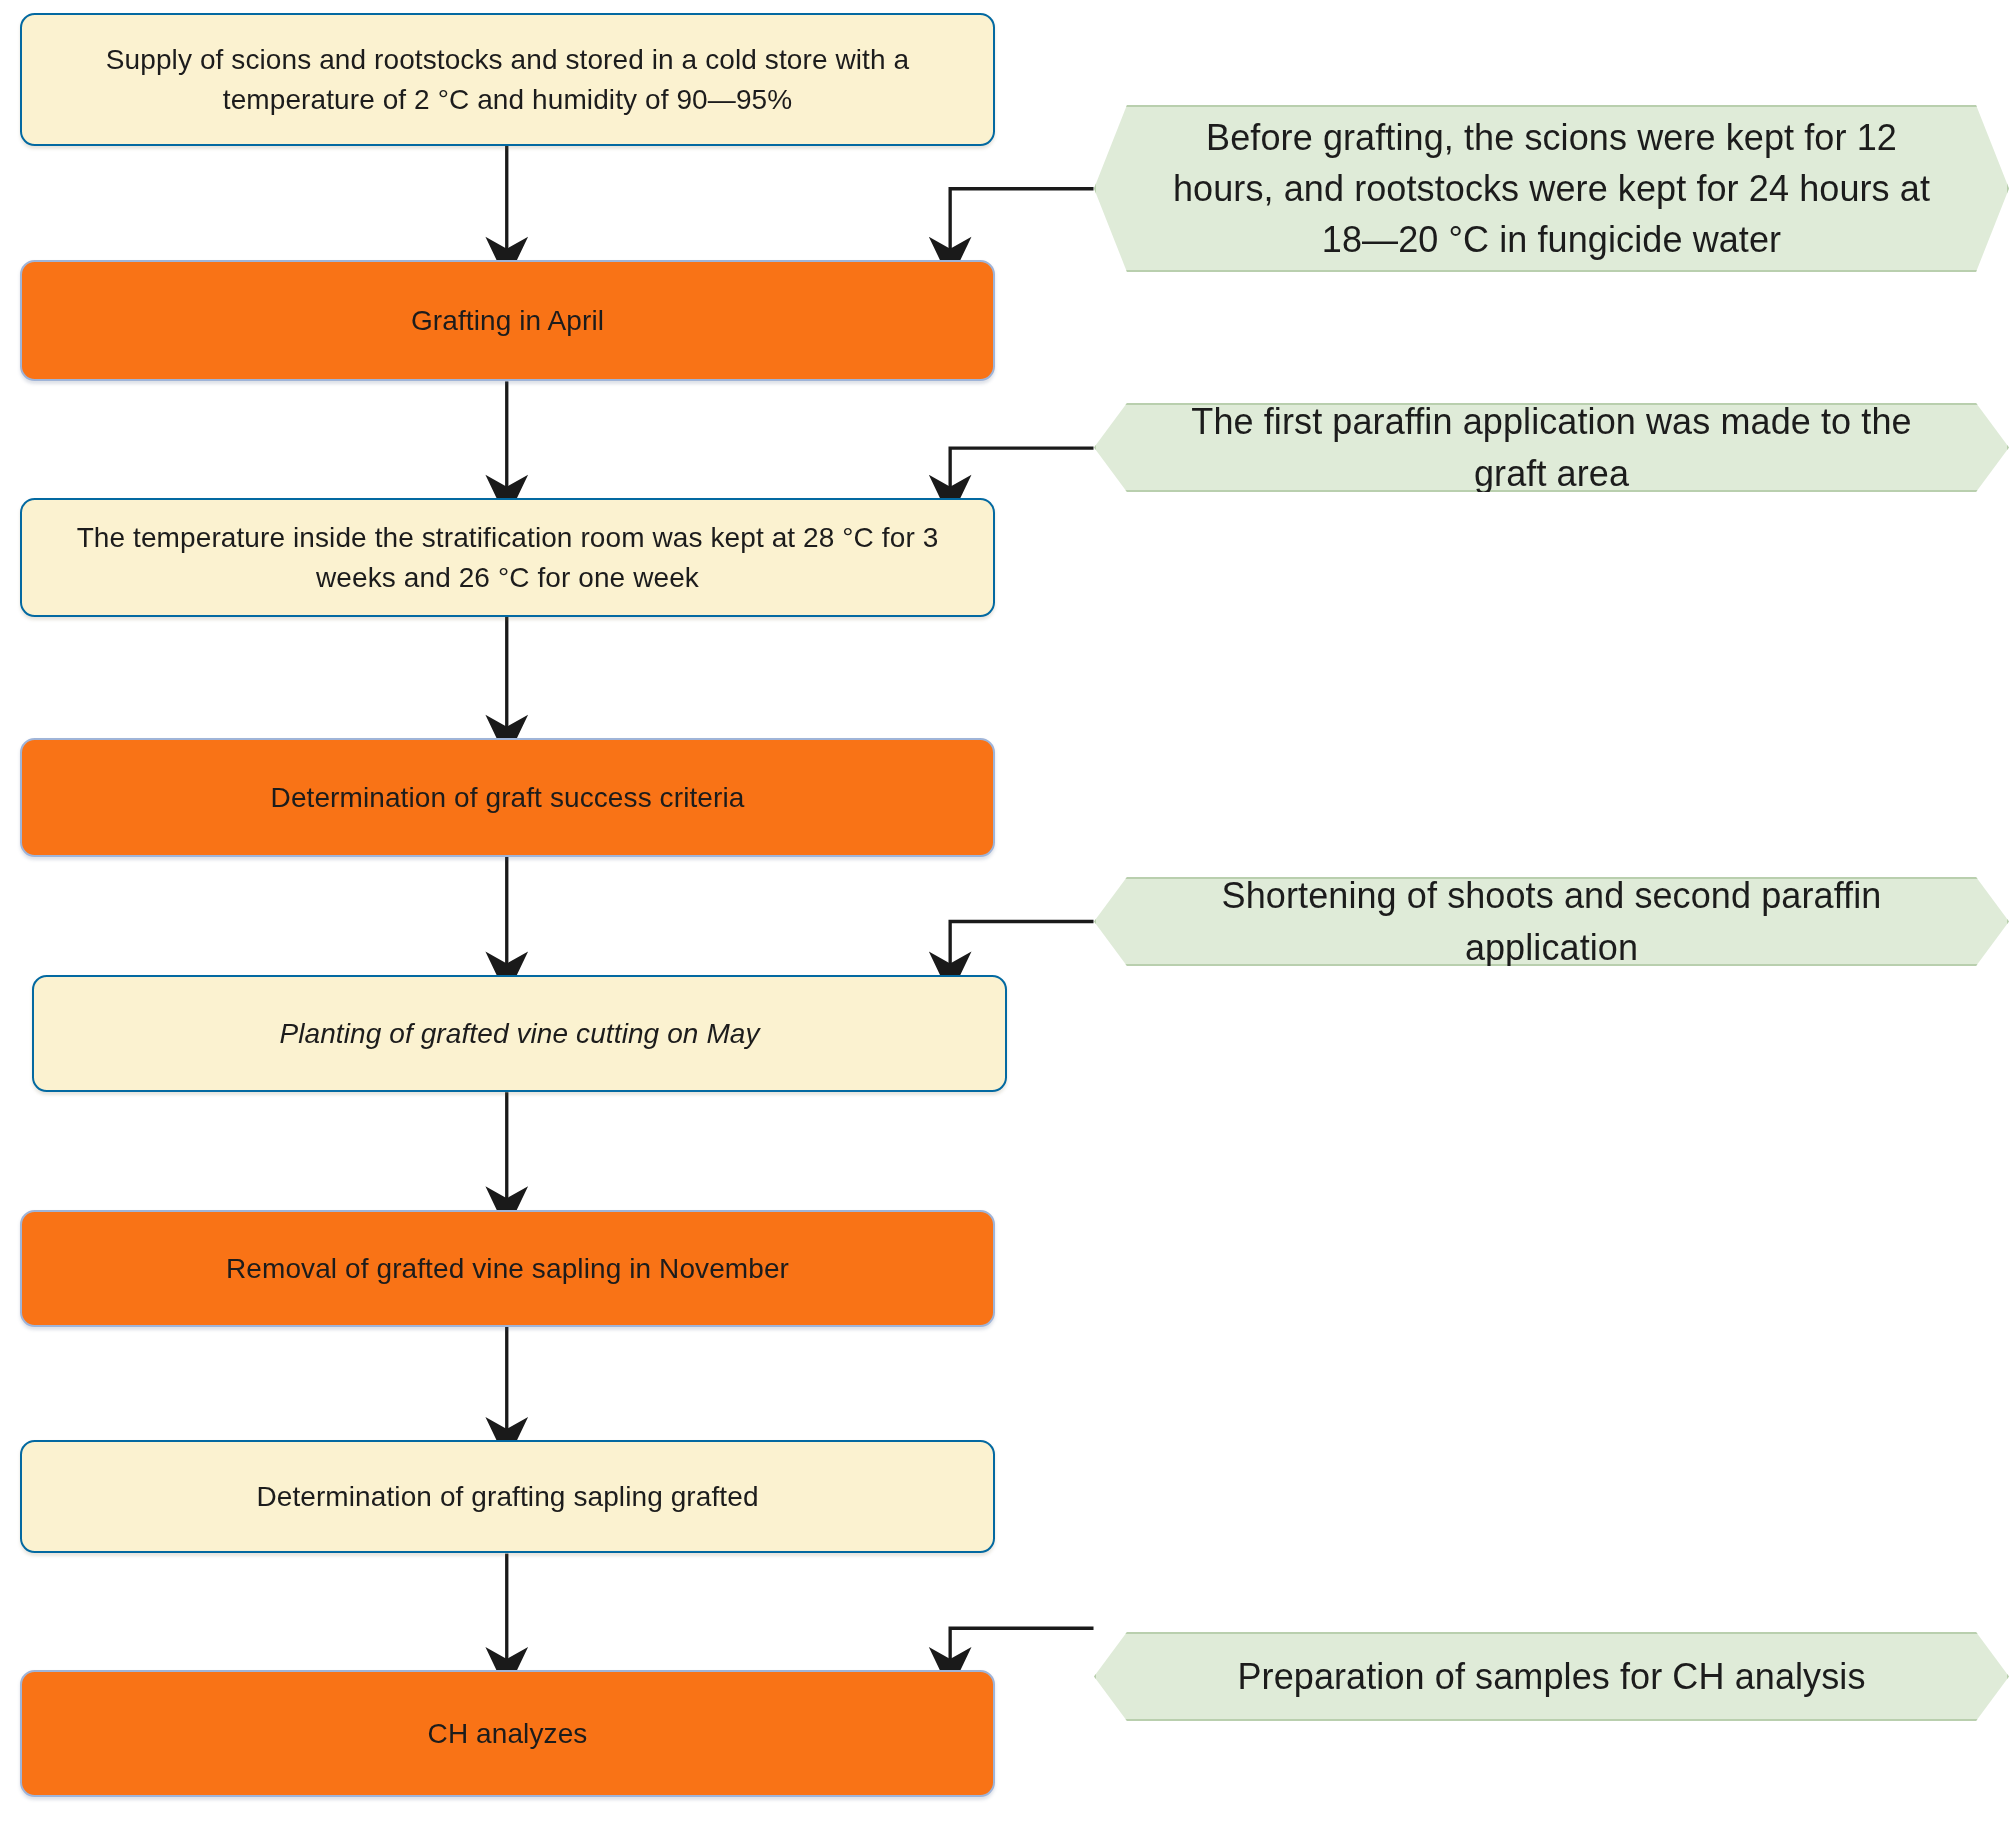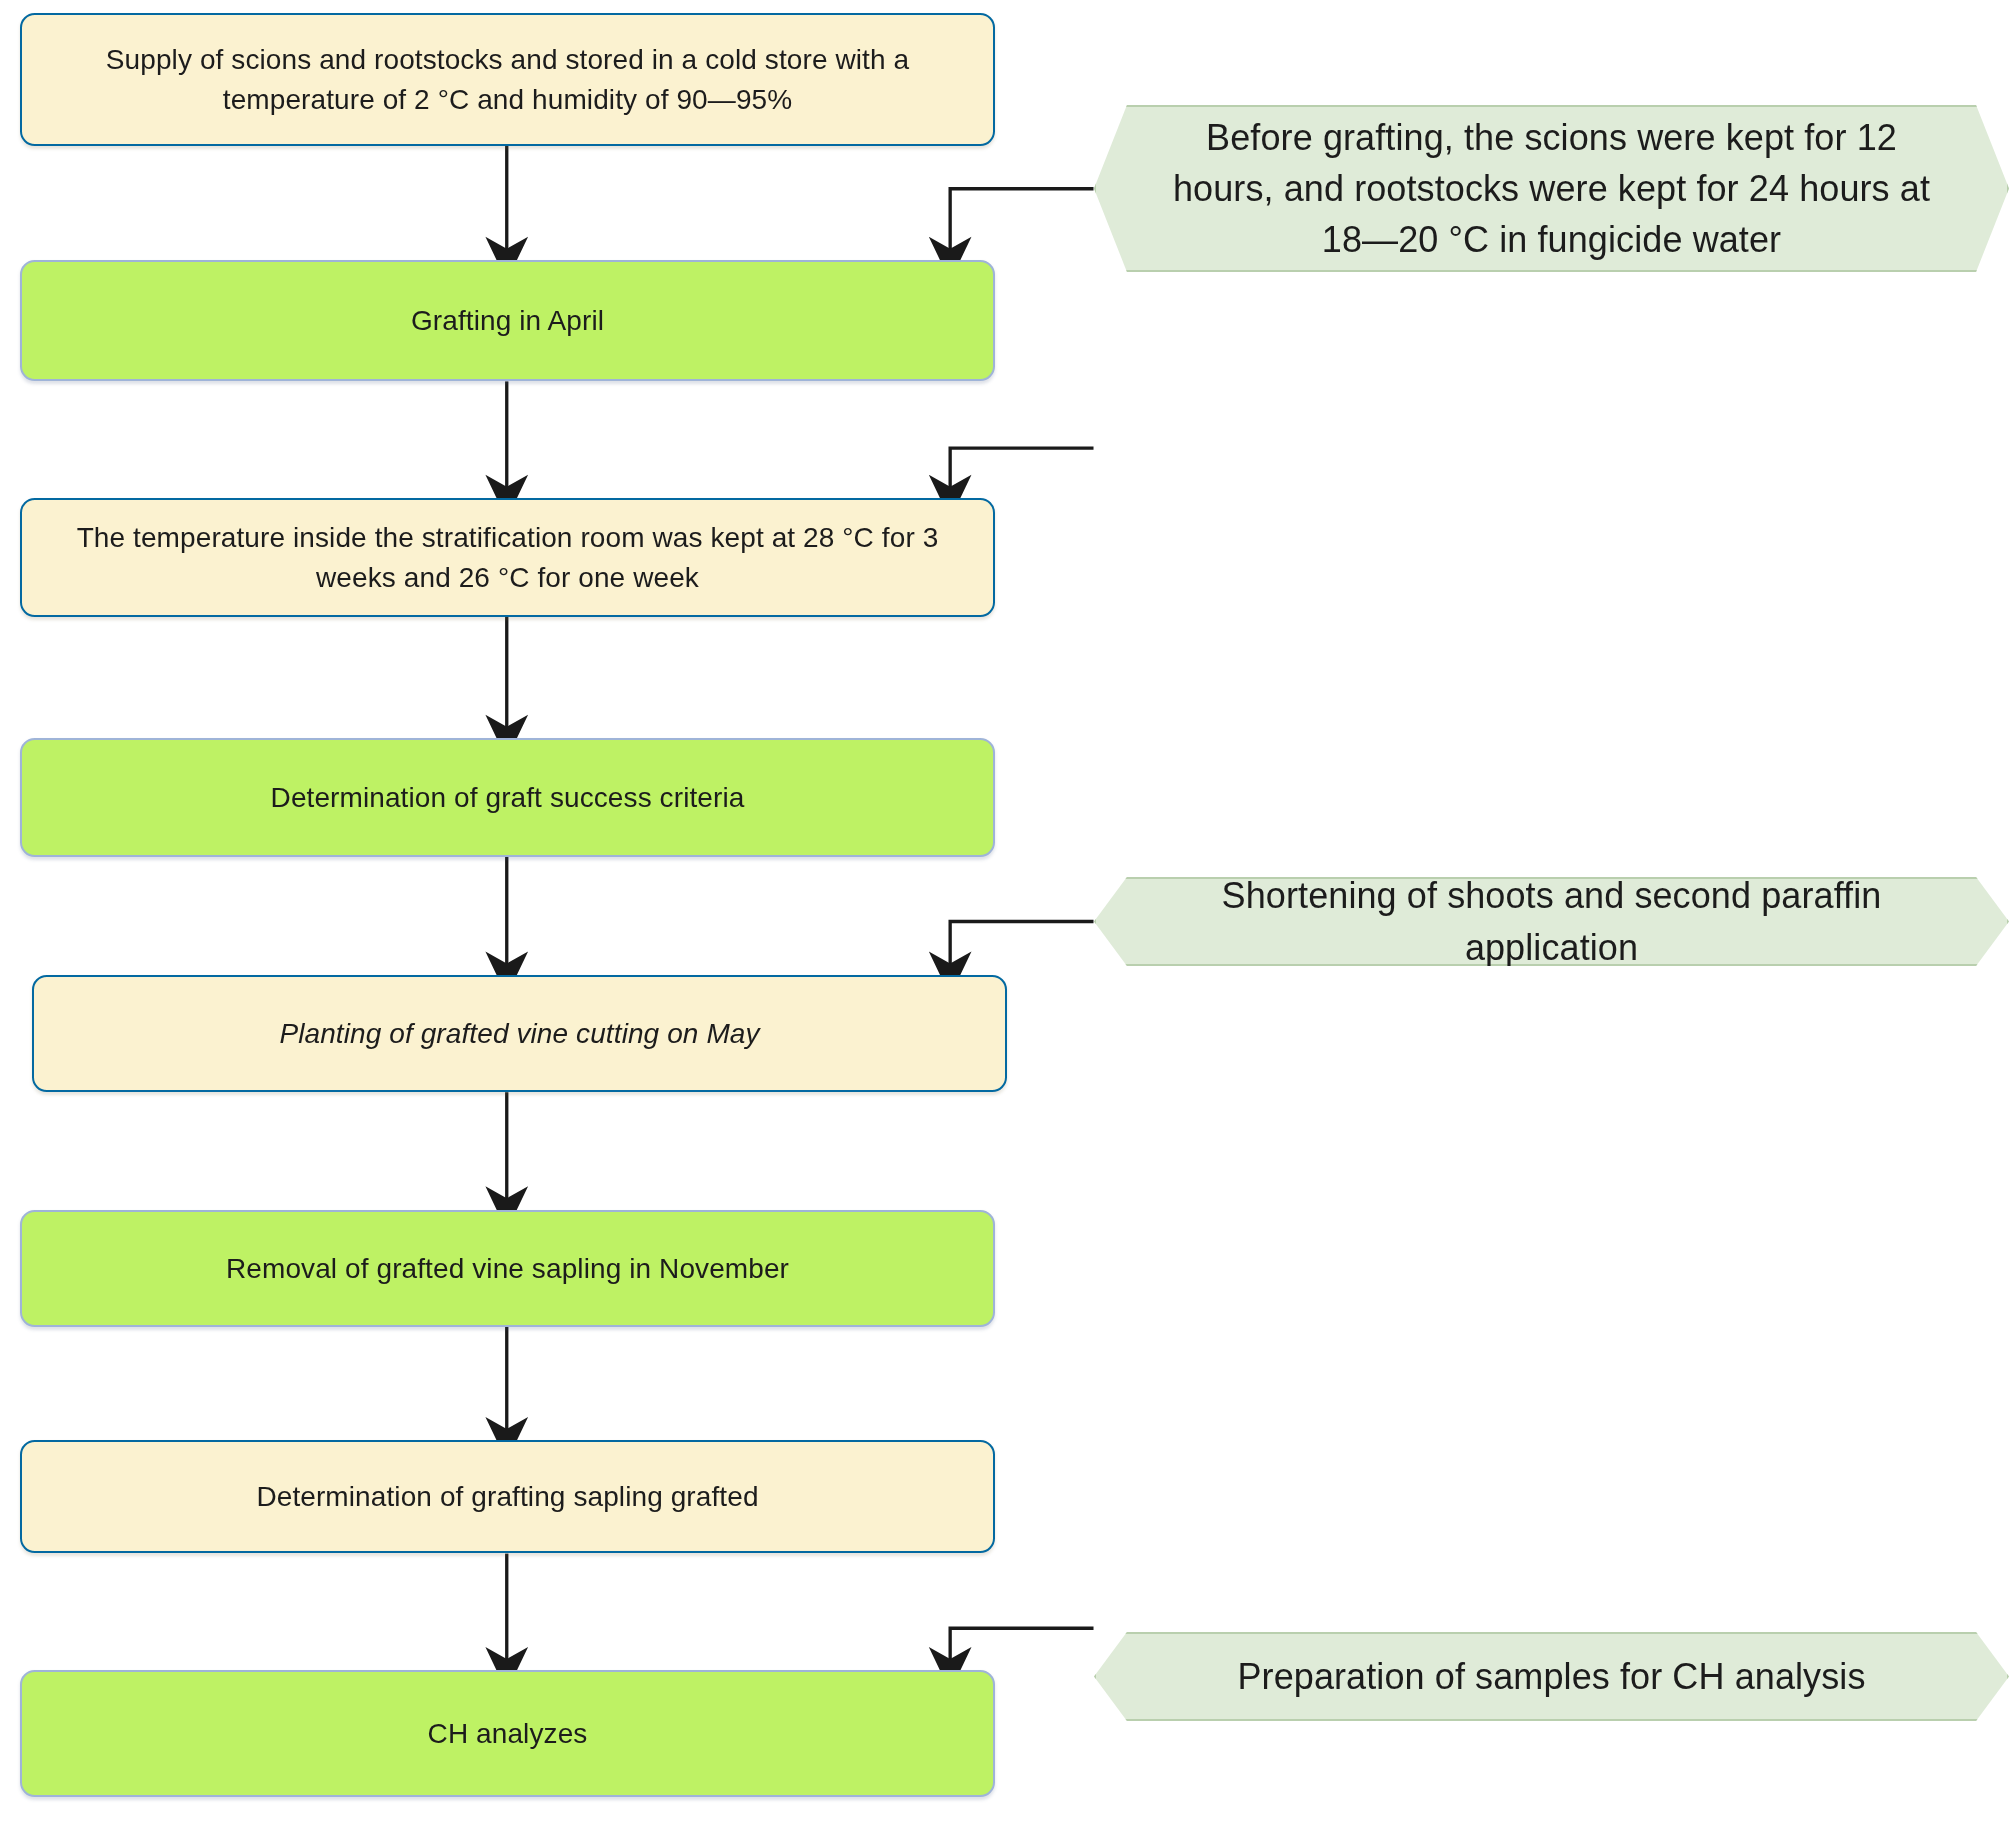--- a/index.html
+++ b/index.html
@@ -30,21 +30,21 @@
     color:#1c1c1c;
     letter-spacing:0.1px;
   }
   .node .txt{display:block;max-width:100%;}
   .node.yellow{
     background:#fbf2d0;
     border:2px solid #0369a1;
     box-shadow:0 2.7px 3.3px rgba(120,110,70,.18);
   }
   .node.blue{
-    background:#bef264;
+    background:#f97316;
     border:2px solid #9fb4d8;
     box-shadow:0 2.7px 3.3px rgba(70,90,130,.18);
   }
   
   .hex{
     position:absolute;
     box-sizing:border-box;
     display:flex;
     align-items:center;
     justify-content:center;
@@ -119,20 +119,23 @@
   </div>
 
   <div class="node blue" style="left:20px;  top:1670px; width:975px; height:127px;">
     <span class="txt">CH analyzes</span>
   </div>
 
   <div class="hex" style="left:1094px; top:105px;  width:915px; height:167px;">
     <span class="txt">Before grafting, the scions were kept for 12 hours, and rootstocks were kept for 24 hours at 18—20 °C in fungicide water</span>
   </div>
 
+  <div class="hex" style="left:1094px; top:403px;  width:915px; height:89px;">
+    <span class="txt">The first paraffin application was made to the graft area</span>
+  </div>
 
   <div class="hex" style="left:1094px; top:877px; width:915px; height:89px;">
     <span class="txt">Shortening of shoots and second paraffin application</span>
   </div>
 
   <div class="hex" style="left:1094px; top:1584px; width:915px; height:89px;margin-top:48px;">
     <span class="txt">Preparation of samples for CH analysis</span>
   </div>
 
 </div>

